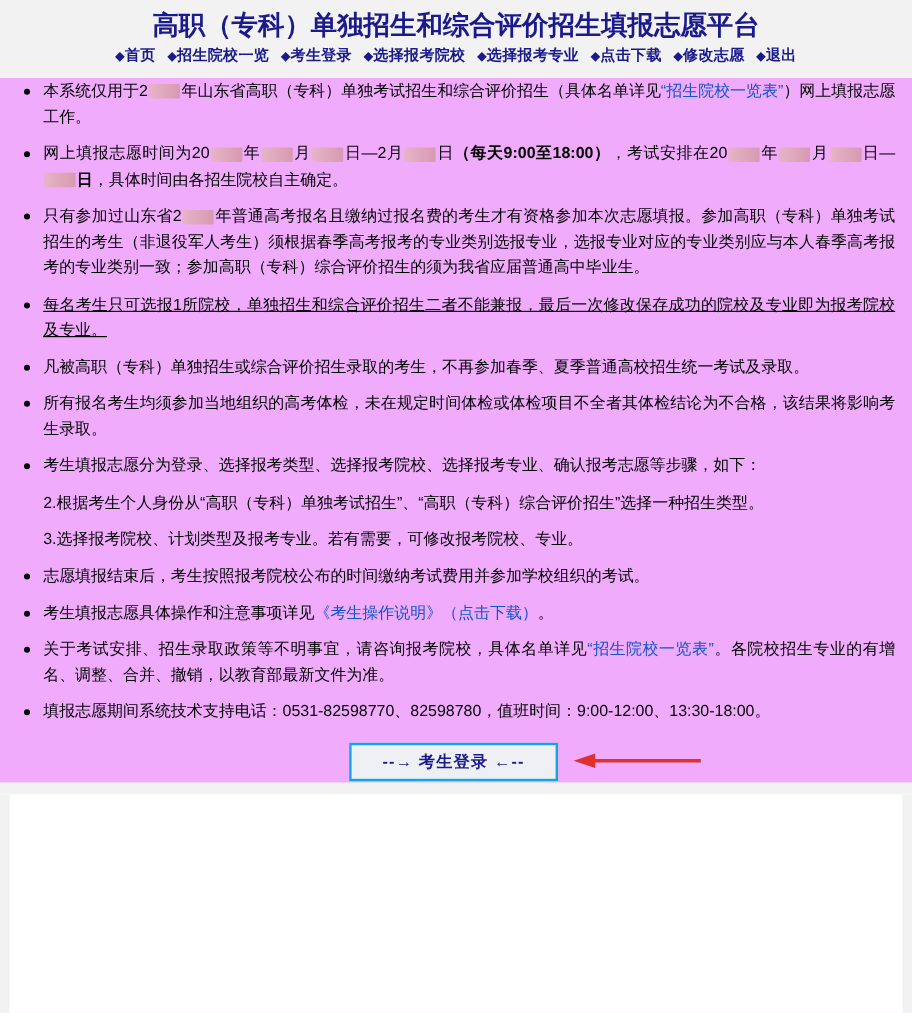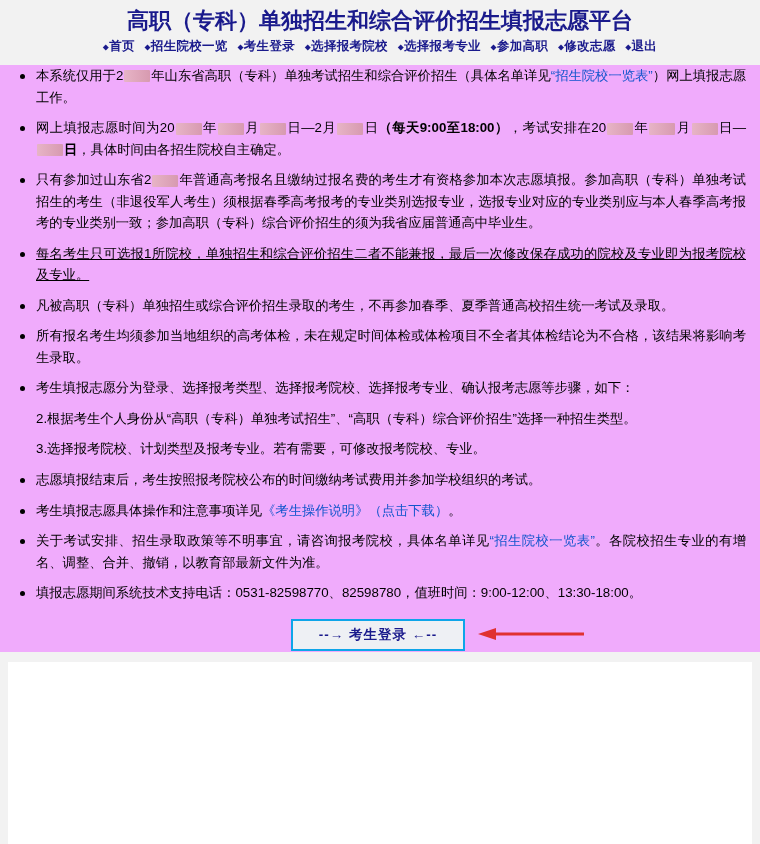--- a/index.html
+++ b/index.html
@@ -44,21 +44,20 @@
     font-size: 12.5px;
     color: #1a1a8c;
     font-weight: bold;
     margin-bottom: 10px;
     letter-spacing: 0.3px;
   }
   .navbar .navitem {
     display: inline-block;
     margin: 0 3px;
     white-space: nowrap;
-    font-family: Liberation Mono, monospace;
   }
   .navbar .diamond { font-size: 10px; }
 
   .content {
     padding: 0 14px 0 10px;
     box-sizing: border-box;
     background: #f0abfc;
   }
   ul.bullets {
     list-style: none;
@@ -162,21 +161,21 @@
   <div class="top-panel">
 
     <div class="title">高职（专科）单独招生和综合评价招生填报志愿平台</div>
 
     <div class="navbar">
       <span class="navitem"><span class="diamond">◆</span><span>首页</span></span>
       <span class="navitem"><span class="diamond">◆</span><span>招生院校一览</span></span>
       <span class="navitem"><span class="diamond">◆</span><span>考生登录</span></span>
       <span class="navitem"><span class="diamond">◆</span><span>选择报考院校</span></span>
       <span class="navitem"><span class="diamond">◆</span><span>选择报考专业</span></span>
-      <span class="navitem"><span class="diamond">◆</span><span>参加高职</span></span>
+      <span class="navitem"><span class="diamond">◆</span><span>点击下载</span></span>
       <span class="navitem"><span class="diamond">◆</span><span>修改志愿</span></span>
       <span class="navitem"><span class="diamond">◆</span><span>退出</span></span>
     </div>
 
     <div class="content">
       <ul class="bullets" id="notice-list">
           <li><span><span>本系统仅用于2</span><span class="redact"></span><span>年山东省高职（专科）单独考试招生和综合评价招生（具体名单详见</span><span class="lnk">“招生院校一览表”</span><span>）网上填报志愿工作。</span></span></li>
           <li><span><span>网上填报志愿时间为20</span><span class="redact"></span><span>年</span><span class="redact"></span><span>月</span><span class="redact"></span><span>日—2月</span><span class="redact"></span><span>日</span><span style="font-weight: bold;">（每天9:00至18:00）</span><span>，考试安排在20</span><span class="redact"></span><span>年</span><span class="redact"></span><span>月</span><span class="redact"></span><span>日—</span><span class="redact"></span><span style="font-weight: bold;">日</span><span>，具体时间由各招生院校自主确定。</span></span></li>
           <li><span><span>只有参加过山东省2</span><span class="redact"></span><span>年普通高考报名且缴纳过报名费的考生才有资格参加本次志愿填报。参加高职（专科）单独考试招生的考生（非退役军人考生）须根据春季高考报考的专业类别选报专业，选报专业对应的专业类别应与本人春季高考报考的专业类别一致；参加高职（专科）综合评价招生的须为我省应届普通高中毕业生。</span></span></li>
           <li><span class="underline-blk"><span>每名考生只可选报1所院校，单独招生和综合评价招生二者不能兼报，最后一次修改保存成功的院校及专业即为报考院校及专业。</span></span></li>

